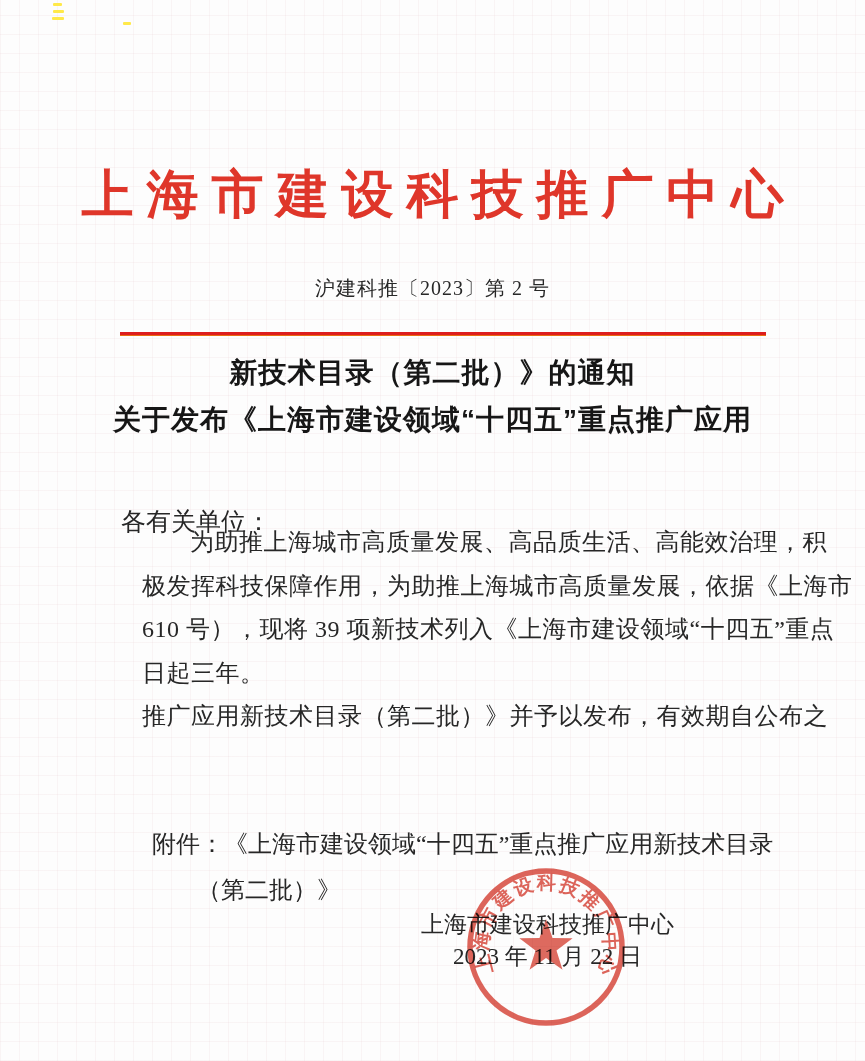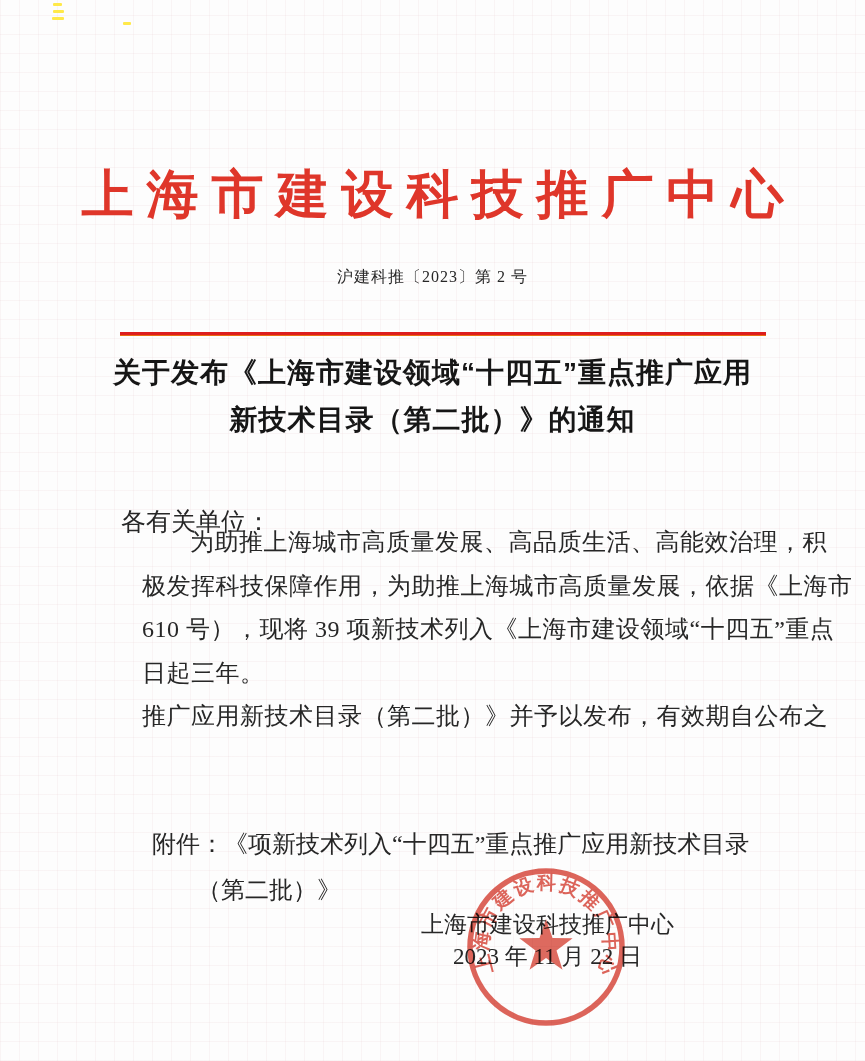--- a/index.html
+++ b/index.html
@@ -23,23 +23,23 @@
   .header-title {
     position: absolute; top: 160px; left: 60px; width: 745px;
     text-align: center;
     font-size: 52px; font-weight: 700;
     letter-spacing: 13px;
     color: #df362a;
     white-space: nowrap;
     text-indent: 13px; 
   }
   .doc-number {
-    position: absolute; top: 267px; left: 0; width: 865px;
+    position: absolute; top: 275px; left: 0; width: 865px;
     text-align: center;
-    font-size: 16px;
+    font-size: 20px;
     letter-spacing: 1px;
   }
   .red-rule {
     position: absolute; top: 332px; left: 120px; width: 646px; height: 4px;
     background: linear-gradient(#dd1d1d 0 70%, #e86c10 70% 100%);
   }
   .notice-title {
     position: absolute; top: 349px; left: 60px; width: 745px;
     text-align: center;
     font-family: "Liberation Sans", "DejaVu Sans", sans-serif;
@@ -95,36 +95,36 @@
   <div class="scan-artifact" style="left:52px; top:17px; width:12px; height:3px;"></div>
   <div class="scan-artifact" style="left:123px; top:22px; width:8px; height:3px;"></div>
 
   <div class="header-title">上海市建设科技推广中心</div>
 
   <div class="doc-number">沪建科推〔2023〕第 2 号</div>
 
   <div class="red-rule"></div>
 
   <div class="notice-title">
+    <div>新技术目录（第二批）》的通知</div>
     <div>关于发布《上海市建设领域“十四五”重点推广应用</div>
-    <div>新技术目录（第二批）》的通知</div>
   </div>
 
   <div class="salutation">各有关单位：</div>
 
   <div class="body-text">
     <div class="body-line indent">为助推上海城市高质量发展、高品质生活、高能效治理，积</div>
     <div class="body-line">极发挥科技保障作用，为助推上海城市高质量发展，依据《上海市</div>
     <div class="body-line">610 号），现将 39 项新技术列入《上海市建设领域“十四五”重点</div>
     <div class="body-line">日起三年。</div>
     <div class="body-line">推广应用新技术目录（第二批）》并予以发布，有效期自公布之</div>
   </div>
 
   <div class="attachment">
-    <div class="attachment-line1">附件：《项新技术列入“十四五”重点推广应用新技术目录</div>
+    <div class="attachment-line1">附件：《上海市建设领域“十四五”重点推广应用新技术目录</div>
     <div class="attachment-line2">（第二批）》</div>
   </div>
 
   <div class="signoff">
     <div class="org">上海市建设科技推广中心</div>
     <div class="date">2023 年 11 月 22 日</div>
   </div>
 
   <svg class="seal" viewBox="0 0 166 166" aria-hidden="true">
     <defs>

